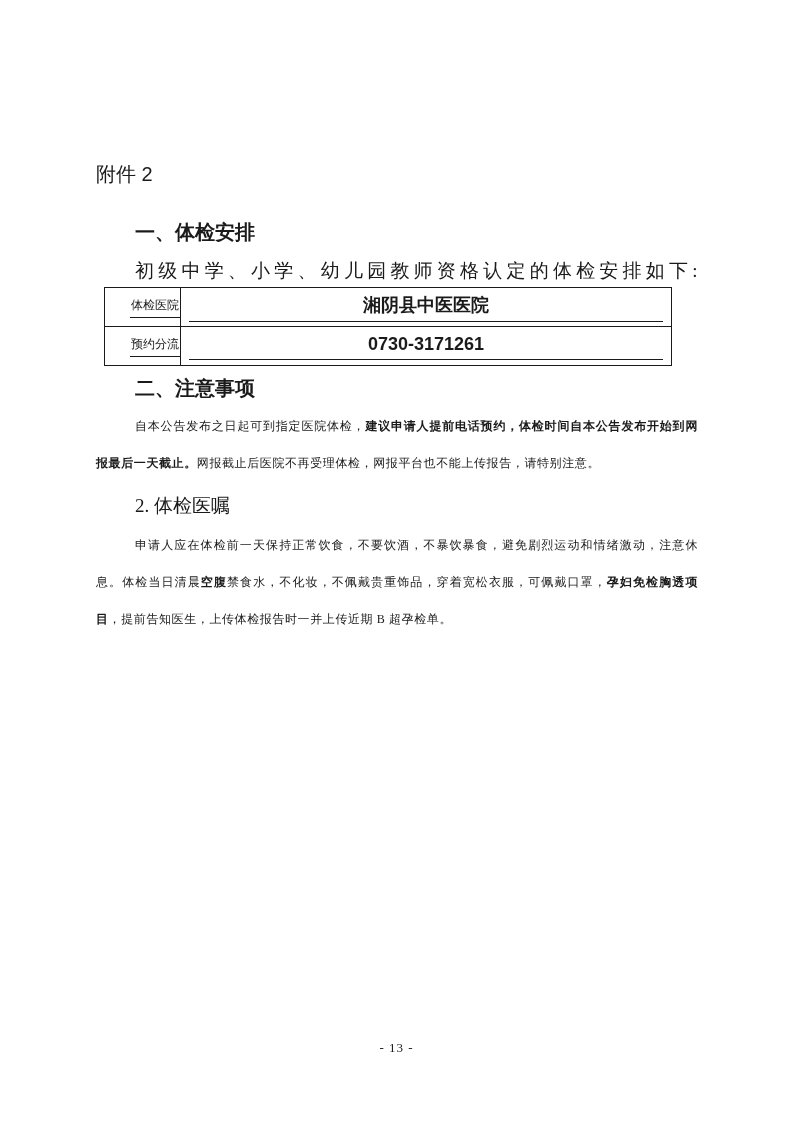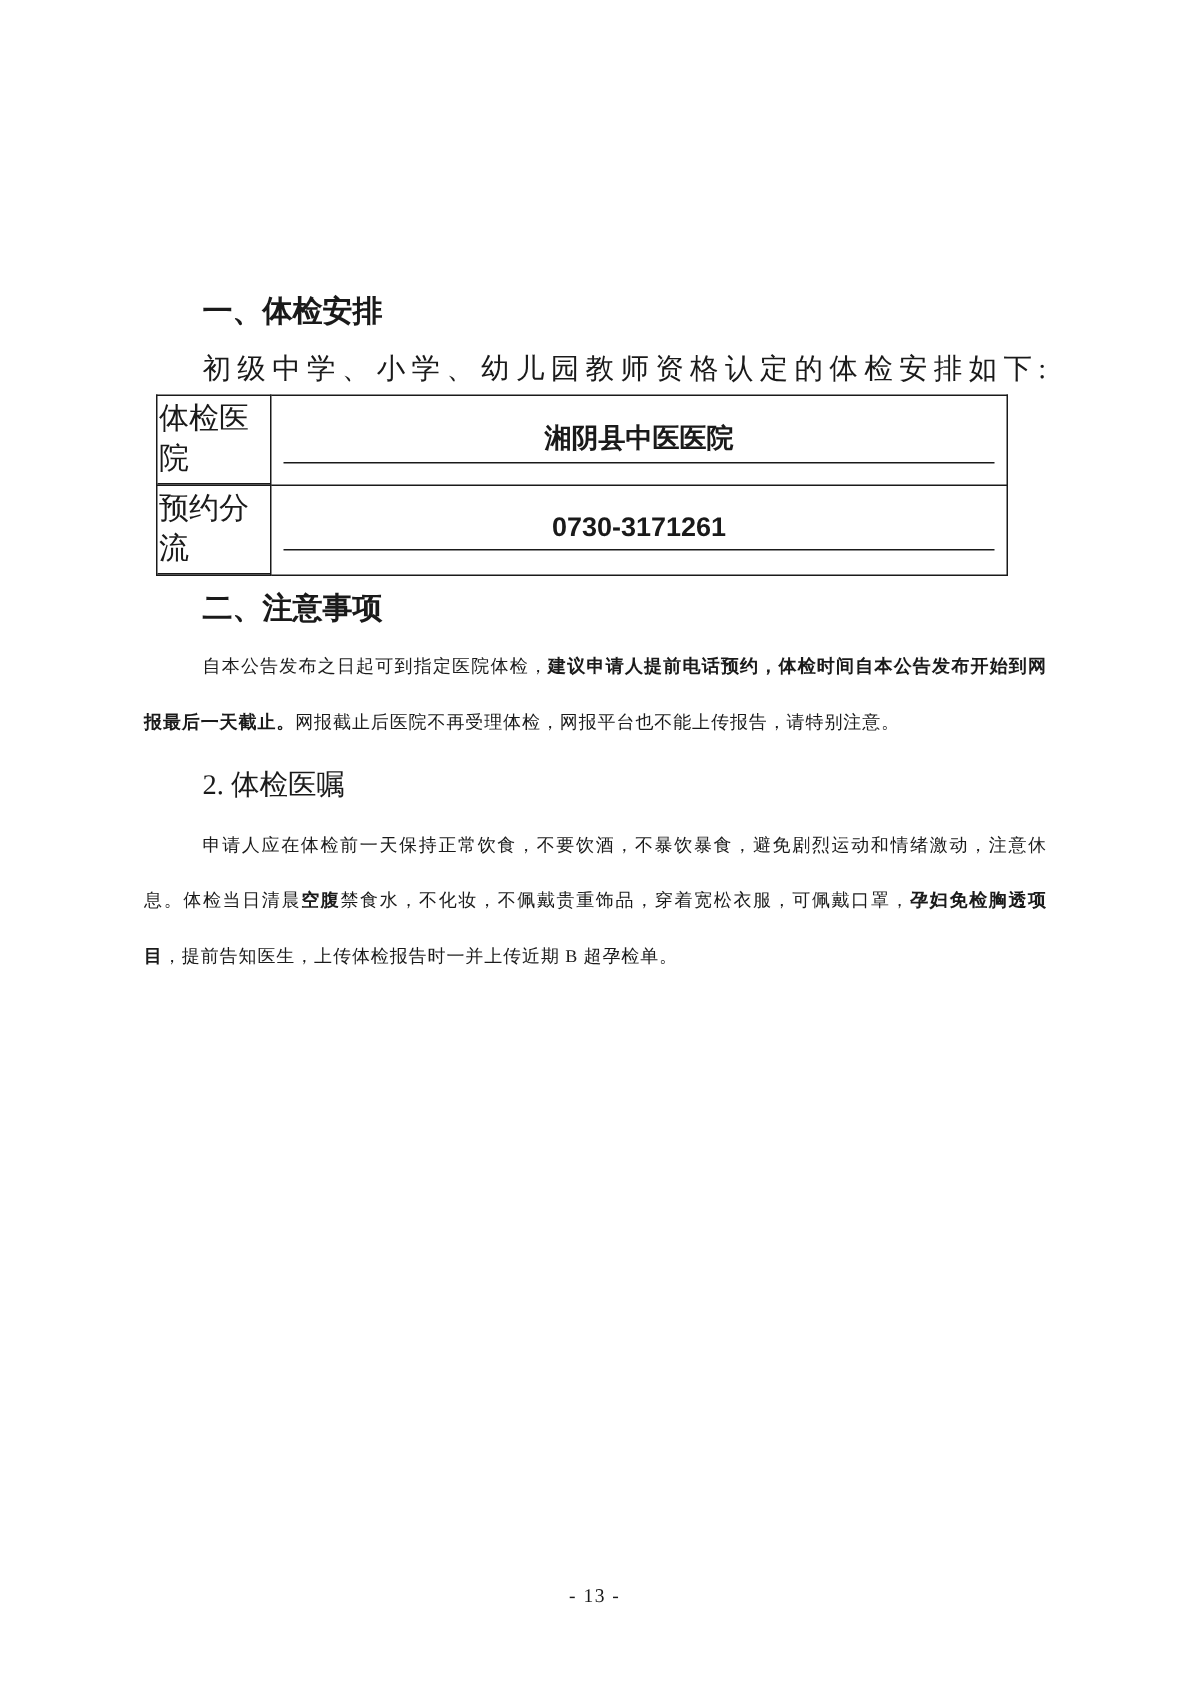--- a/index.html
+++ b/index.html
@@ -48,23 +48,23 @@
     border-collapse:collapse;
     table-layout:fixed;
   }
   table.arrangement td {
     border:1.5px solid #1a1a1a;
     height:39px; padding:0;
     vertical-align:middle;
     box-sizing:border-box;
   }
   td.label-cell {
-    width:76px; text-align:left;
+    width:76px; text-align:right;
     font-family:"Liberation Sans","DejaVu Sans",sans-serif;
-    font-size:20px;
+    font-size:12px;
   }
   td.label-cell .u {
     display:inline-block;
     border-bottom:1.5px solid #1a1a1a;
     padding:1px 1px 3px;
   }
   td.value-cell .u-line {
     margin:0 8px;
     border-bottom:1.5px solid #1a1a1a;
     text-align:center;
@@ -85,31 +85,32 @@
   }
   .para {
     margin-top:8px;
     font-size:12px; line-height:37px;
     text-align:justify; text-align-last:left;
     text-indent:39px;
     letter-spacing:0.6px;
   }
   .para .run.bold { font-weight:700; }
   .footer-page-number {
-    position:absolute; bottom:50px; left:0; right:0;
+    position:absolute; bottom:66px; left:0; right:0;
     text-align:center;
     font-size:13px;
     letter-spacing:1px;
   }
 </style>
 </head>
 <body>
 
 <div class="page">
 
+  <div class="attachment-label">附件 2</div>
 
 
   <div class="sec-heading sec1-heading">一、体检安排</div>
 
   <div class="intro">初级中学、小学、幼儿园教师资格认定的体检安排如下:</div>
 
   <table class="arrangement">
     <tbody>
         <tr>
           <td class="label-cell"><span class="u">体检医院</span></td>

